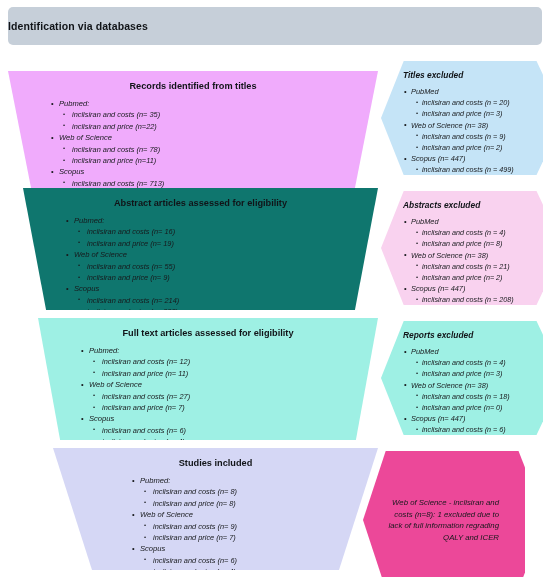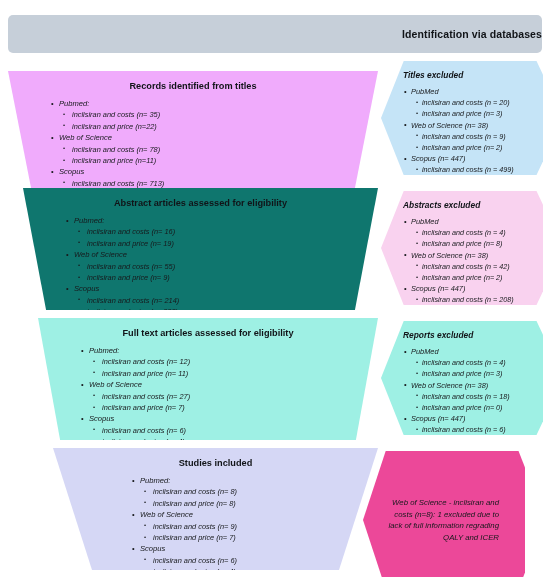--- a/index.html
+++ b/index.html
@@ -19,28 +19,28 @@
   .page {
     position: relative;
     width: 550px;
     height: 577px;
   }
 
   
   .header-bar {
     position: absolute;
     left: 8px;
-    top: 15px;
+    top: 7px;
     width: 534px;
     height: 38px;
     background: #c6cfd9;
     border-radius: 5px;
     display: flex;
     align-items: center;
-    justify-content: flex-end;
+    justify-content: flex-start;
   }
   .header-bar .title {
     font-size: 10.5px;
     font-weight: bold;
     letter-spacing: 0.1px;
     color: #111418;
   }
 
   
   .funnel {
@@ -231,21 +231,21 @@
     </div>
   </div>
 
   <div class="hexbox" id="excl1" style="left: 381px; top: 191px; width: 162px; height: 114px; background: rgb(249, 210, 239);">
     <div class="box-title">Abstracts excluded</div>
     <div class="body">
       <div class="src">PubMed</div>
       <div class="sub">inclisiran and costs (n = 4)</div>
       <div class="sub">inclisiran and price (n= 8)</div>
       <div class="src">Web of Science (n= 38)</div>
-      <div class="sub">inclisiran and costs (n = 42)</div>
+      <div class="sub">inclisiran and costs (n = 21)</div>
       <div class="sub">inclisiran and price (n= 2)</div>
       <div class="src">Scopus (n= 447)</div>
       <div class="sub">inclisiran and costs (n = 208)</div>
       <div class="sub">inclisiran and price (n= 229)</div>
     </div>
   </div>
 
   <div class="funnel" id="stage2" style="left: 38px; top: 318px; width: 340px; height: 122px; background: rgb(158, 240, 228);">
     <div class="box-title">Full text articles assessed for eligibility</div>
     <div class="body">

